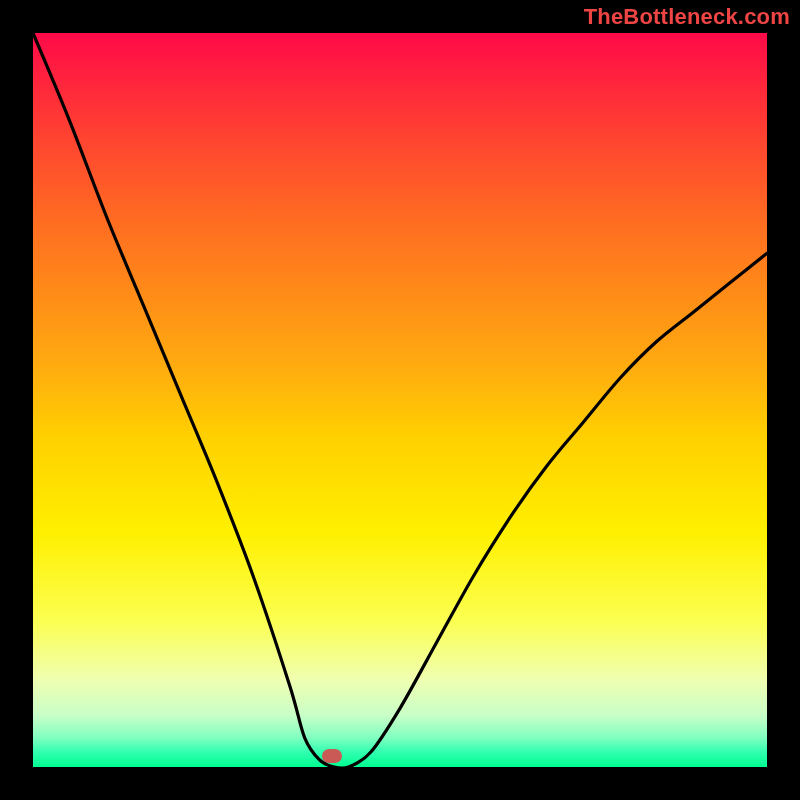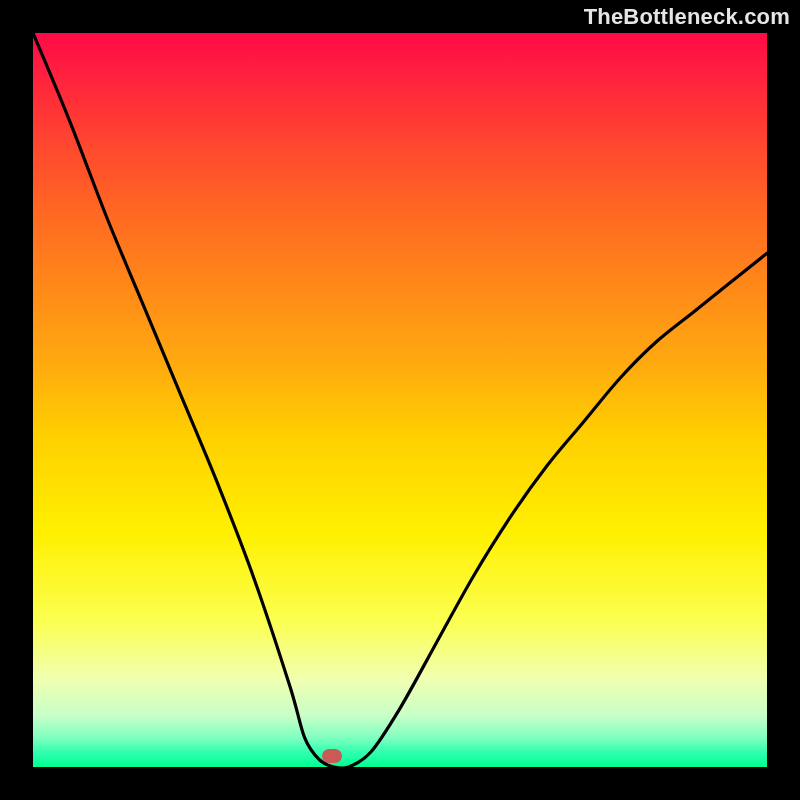--- a/index.html
+++ b/index.html
@@ -10,21 +10,21 @@
     position: relative;
     overflow: hidden;
   }
   .watermark {
     position: absolute;
     top: 4px;
     right: 10px;
     font-family: Arial, sans-serif;
     font-size: 22px;
     font-weight: bold;
-    color: #e5e5e5;
+    color: #ef4444;
     z-index: 10;
     letter-spacing: 0.2px;
     margin-left: 12px;
   }
   .plot-area {
     position: absolute;
     left: 33px;
     top: 33px;
     width: 734px;
     height: 734px;

